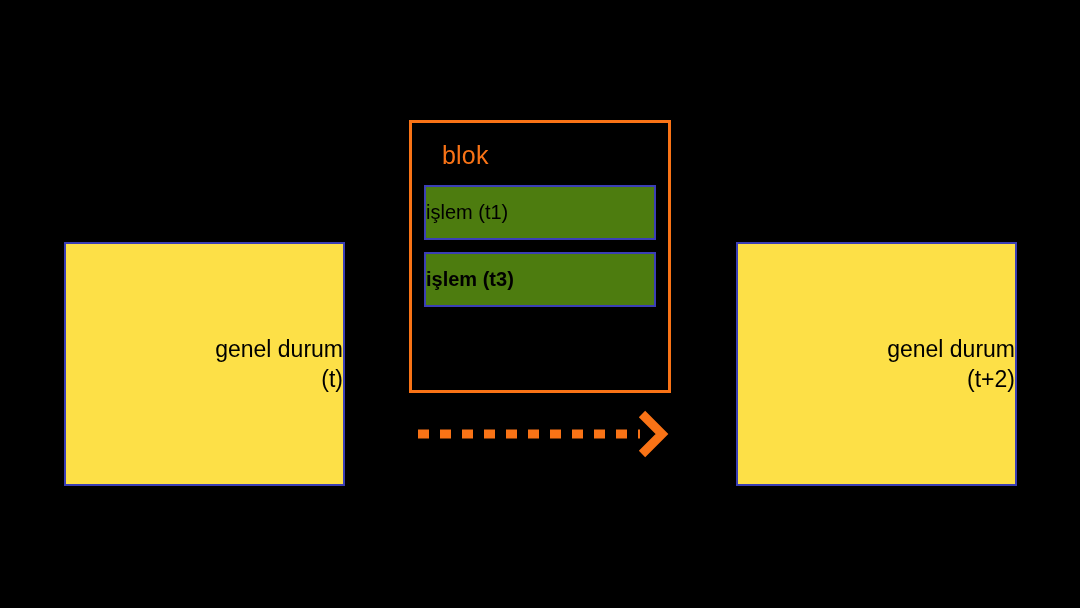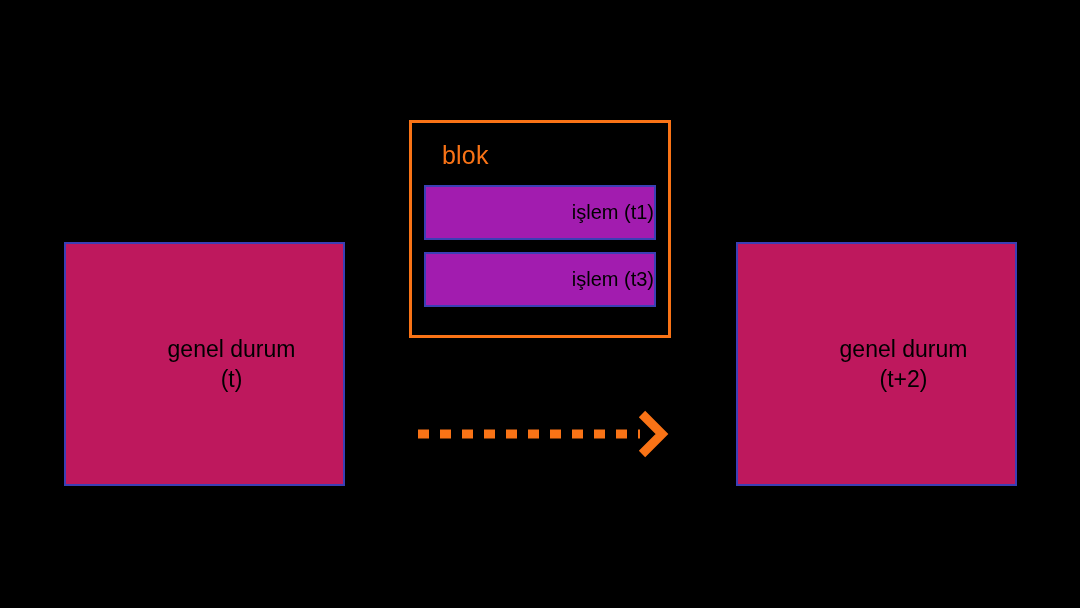--- a/index.html
+++ b/index.html
@@ -17,27 +17,27 @@
 
   .canvas {
     position: absolute;
     inset: 0;
     background: #000000;
   }
 
   
   .state-box {
     position: absolute;
-    background: #be185d;
+    background: #fde047;
     border: 2px solid #3b3fb5;
     box-sizing: border-box;
     display: flex;
     flex-direction: column;
     justify-content: center;
-    align-items: center;
+    align-items: flex-end;
     padding-left: 54px;
     color: #000000;
     font-size: 23px;
     line-height: 1.32;
   }
   .state-box .line {
     white-space: pre;
   }
 
   #state-left {
@@ -52,21 +52,21 @@
     width: 281px;
     height: 244px;
   }
 
   
   #block-container {
     position: absolute;
     left: 409px;
     top: 120px;
     width: 262px;
-    height: 218px;
+    height: 273px;
     border: 3px solid #f97316;
     box-sizing: border-box;
     background: transparent;
   }
 
   #block-title {
     position: absolute;
     left: 30px;
     top: 18px;
     color: #f97316;
@@ -77,31 +77,31 @@
   .tx-list {
     position: absolute;
     left: 12px;
     top: 62px;
     width: 238px;
   }
 
   .tx-box {
     width: 232px;
     height: 55px;
-    background: #a21caf;
+    background: #4d7c0f;
     border: 2px solid #3b3fb5;
     box-sizing: border-box;
     display: flex;
     align-items: center;
-    justify-content: flex-end;
+    justify-content: flex-start;
     color: #000000;
     font-size: 20px;
     margin-bottom: 12px;
   }
-  .tx-box:last-child { margin-bottom: 4px; }
+  .tx-box:last-child { margin-bottom: 4px; font-weight: bold; }
 
   
   #flow-arrow {
     position: absolute;
     left: 412px;
     top: 408px;
     width: 262px;
     height: 54px;
   }
 </style>

